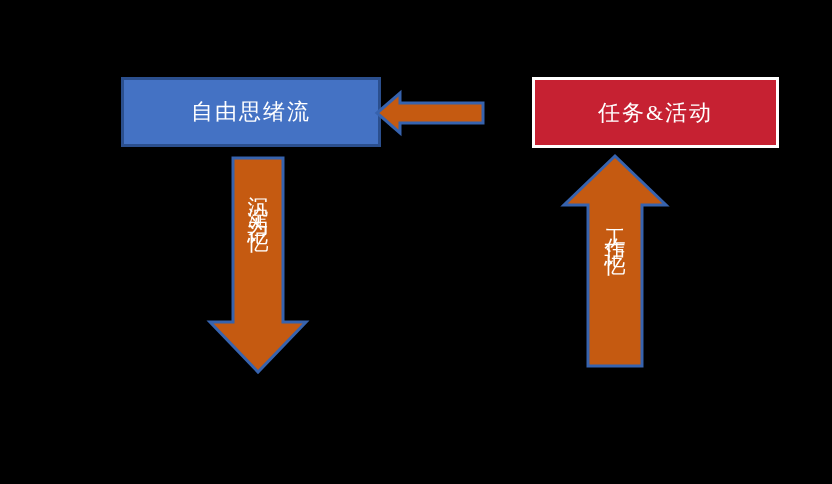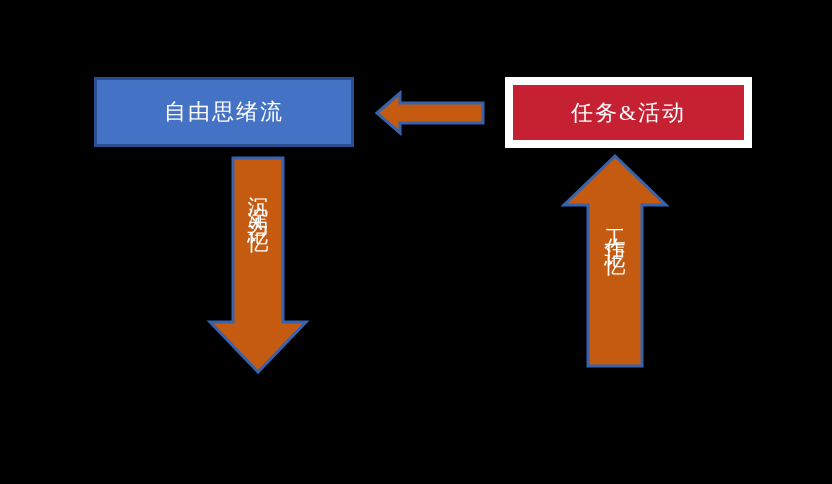--- a/index.html
+++ b/index.html
@@ -17,32 +17,33 @@
   }
   .node {
     position: absolute;
     display: flex;
     align-items: center;
     justify-content: center;
     box-sizing: border-box;
     color: #ffffff;
     font-size: 22px;
     letter-spacing: 2px;
+    margin-left: 27px;
   }
   .node-free-thought {
     left: 94px;  top: 77px;
     width: 260px; height: 70px;
     background: #4472C4;
     border: 3px solid #2B4F8E;
   }
   .node-tasks {
     left: 505px; top: 77px;
     width: 247px; height: 71px;
     background: #C62132;
-    border: 8px solid #ffffff;
+    border: 3px solid #ffffff;
   }
   .node-memory {
     left: 95px;  top: 375px;
     width: 664px; height: 69px;
     background: #57862F;
     border: 3px solid #2E5DA6;
   }
   .arrow-svg {
     position: absolute;
     overflow: visible;

